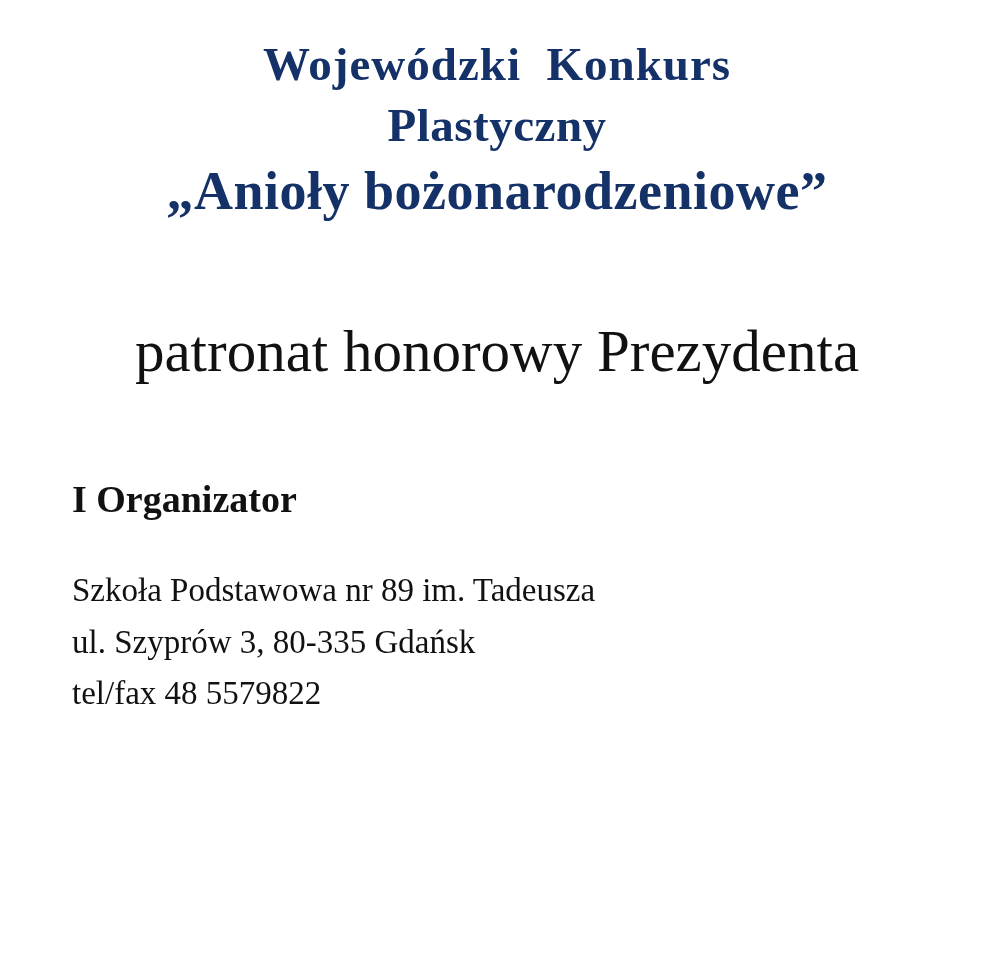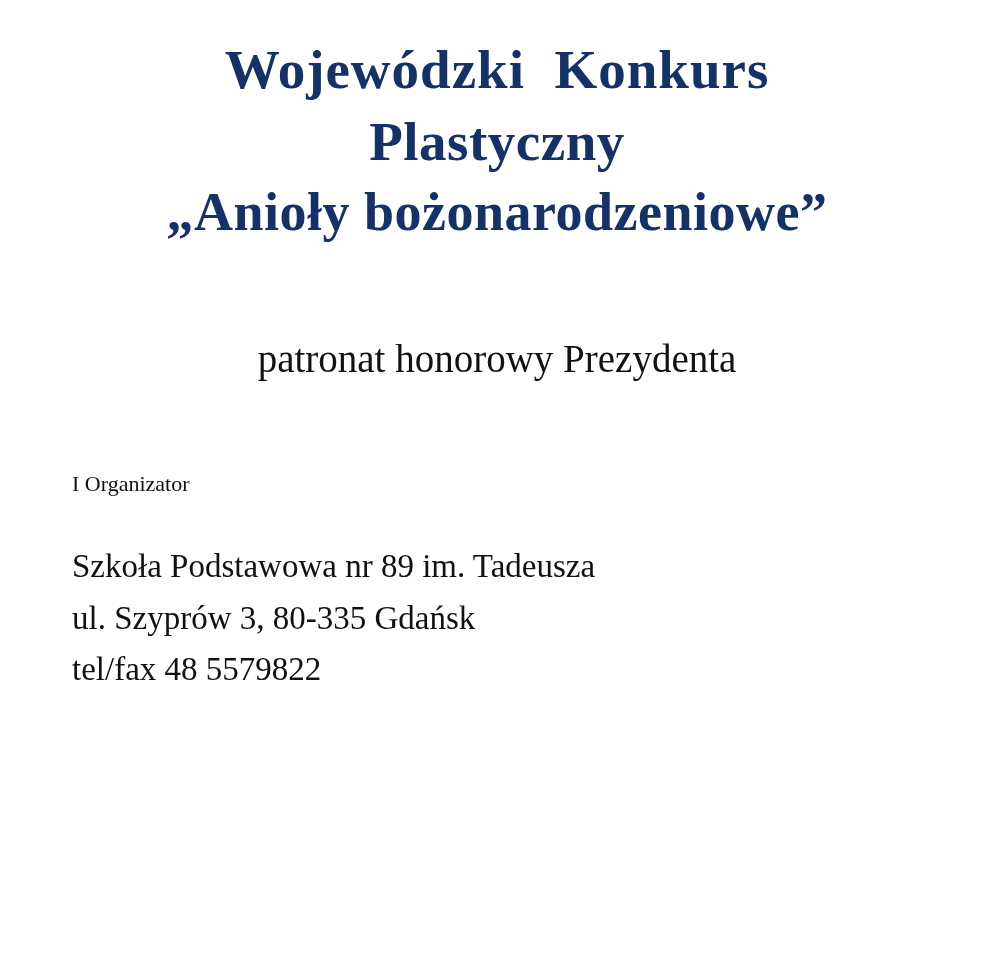--- a/index.html
+++ b/index.html
@@ -25,49 +25,49 @@
 
   
   .title-block {
     text-align: center;
     padding-top: 34px;
   }
   .title-line {
     font-family: "Liberation Serif", "DejaVu Serif", serif;
     font-weight: bold;
     color: #143168;
-    font-size: 55px;
+    font-size: 47px;
     line-height: 1.30;
     letter-spacing: 0.5px;
     white-space: pre;
   }
   .title-line.l1 { letter-spacing: 1px; }
   .title-line.l3 { font-size: 54px; }
 
   
   .patronage {
     text-align: center;
     margin-top: 86px;
   }
   .patronage-line {
-    font-size: 39px;
+    font-size: 59px;
     line-height: 1.34;
     color: #111111;
     font-weight: normal;
     white-space: pre;
   }
 
   
   .section {
     margin-top: 86px;
     padding-left: 72px;
   }
   .section-heading {
-    font-size: 22px;
-    font-weight: normal;
+    font-size: 38px;
+    font-weight: bold;
     color: #111111;
     margin-bottom: 44px;
   }
   .org-lines {
     font-size: 33px;
     line-height: 1.55;
     color: #111111;
   }
   .org-line {
     white-space: pre;

